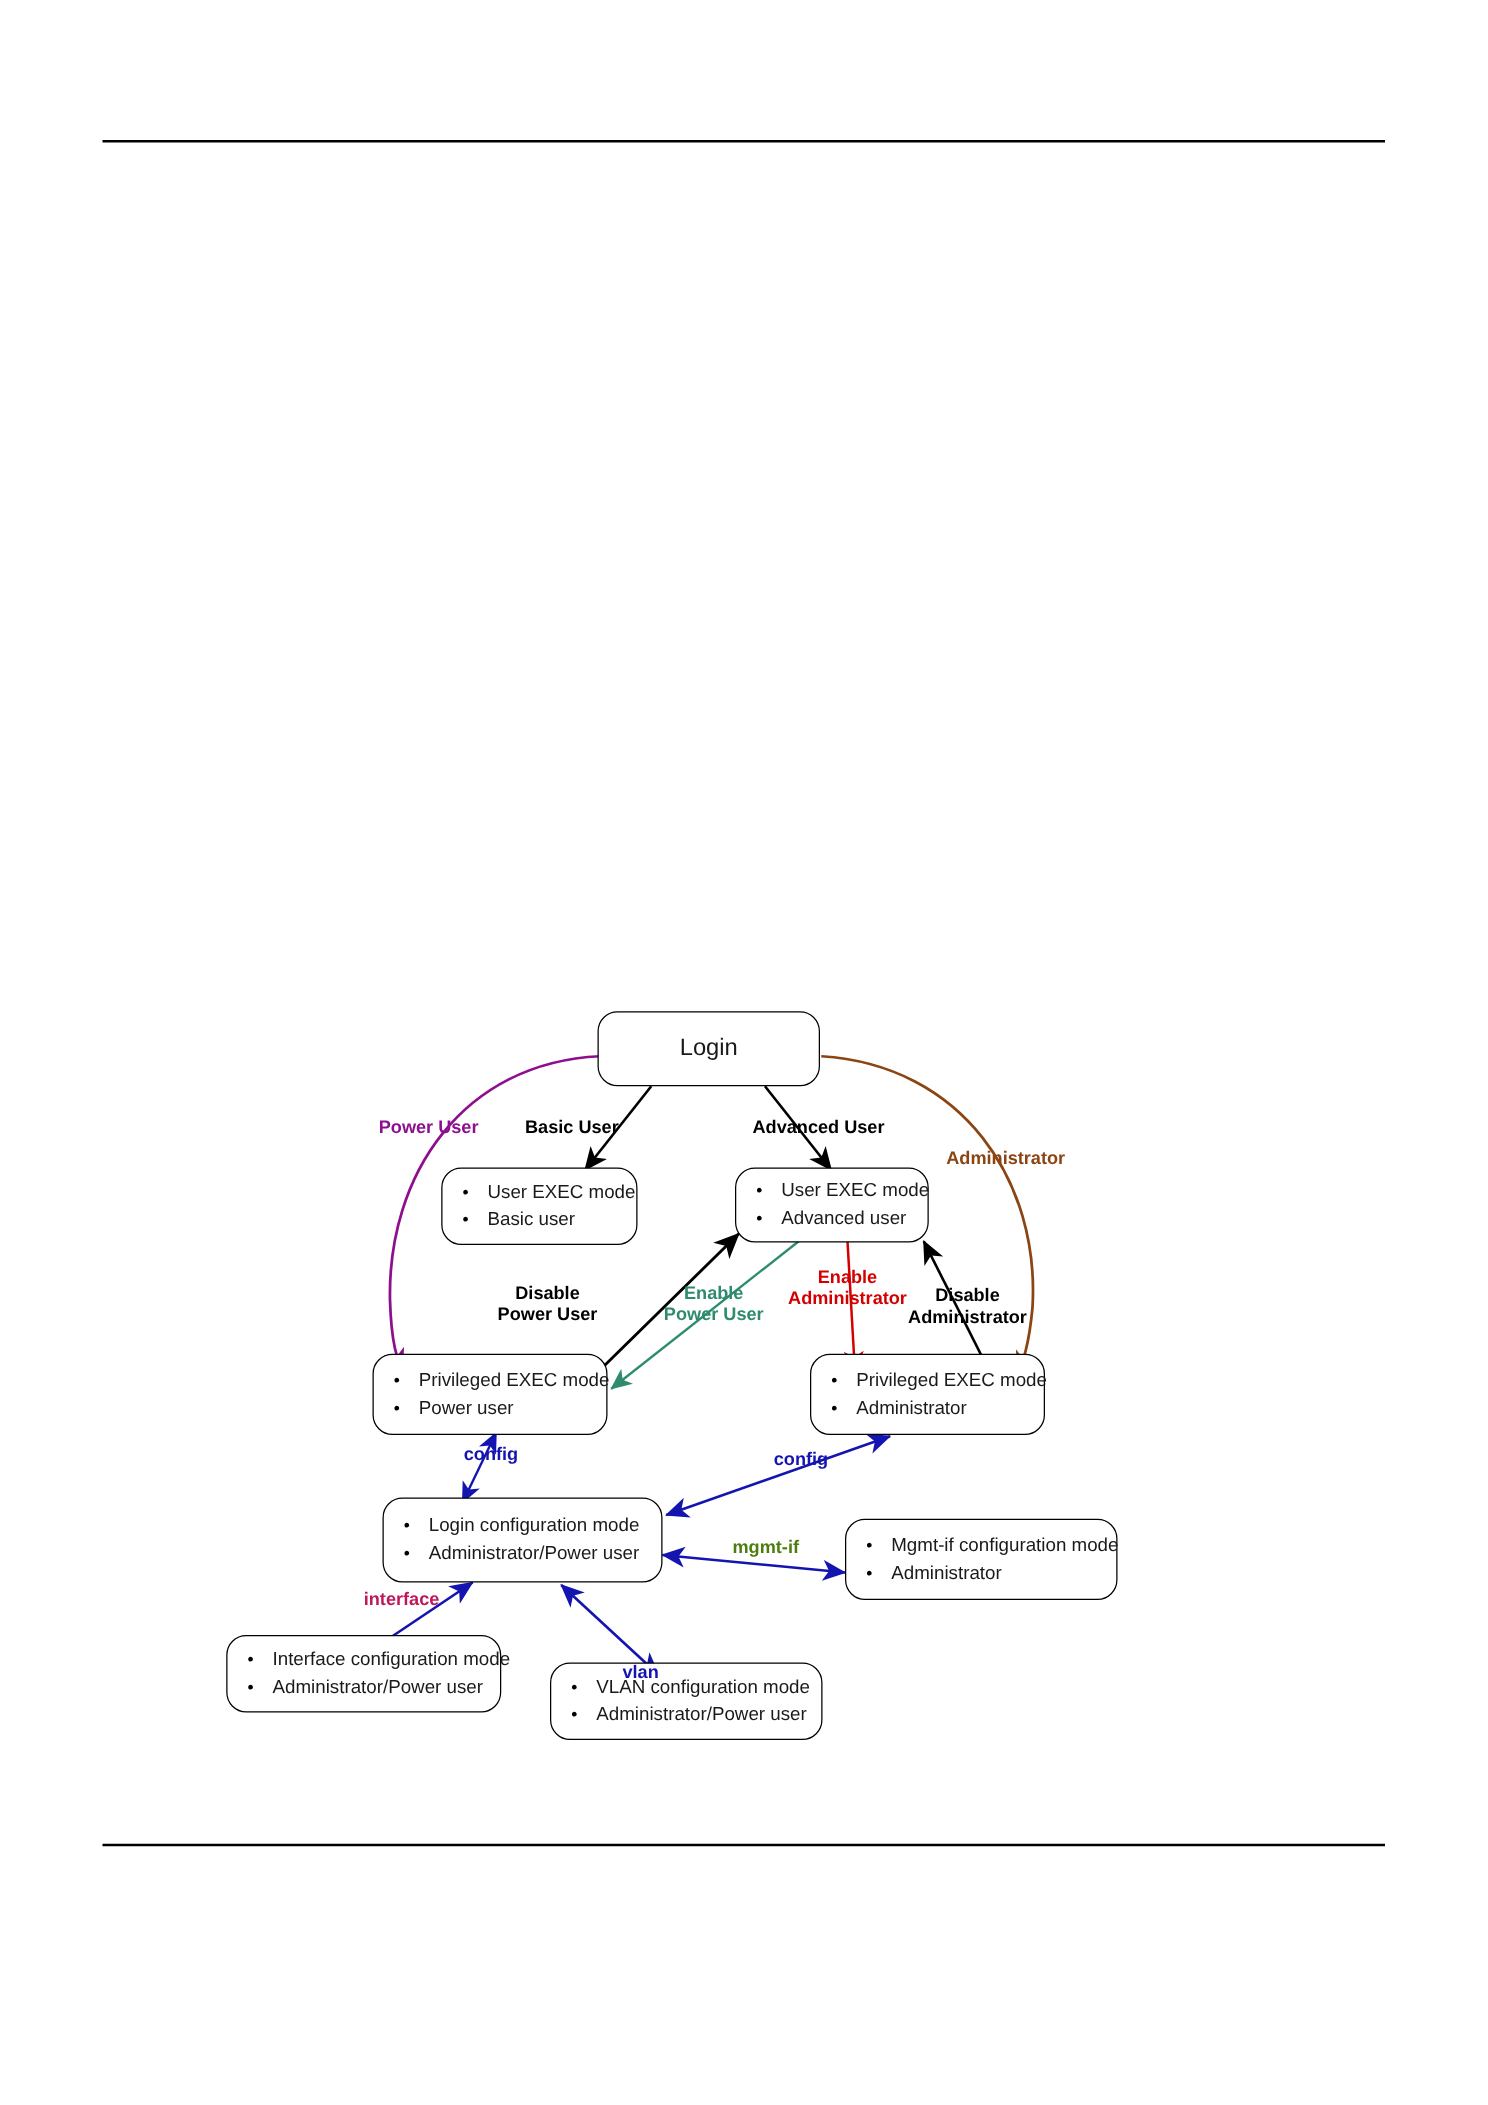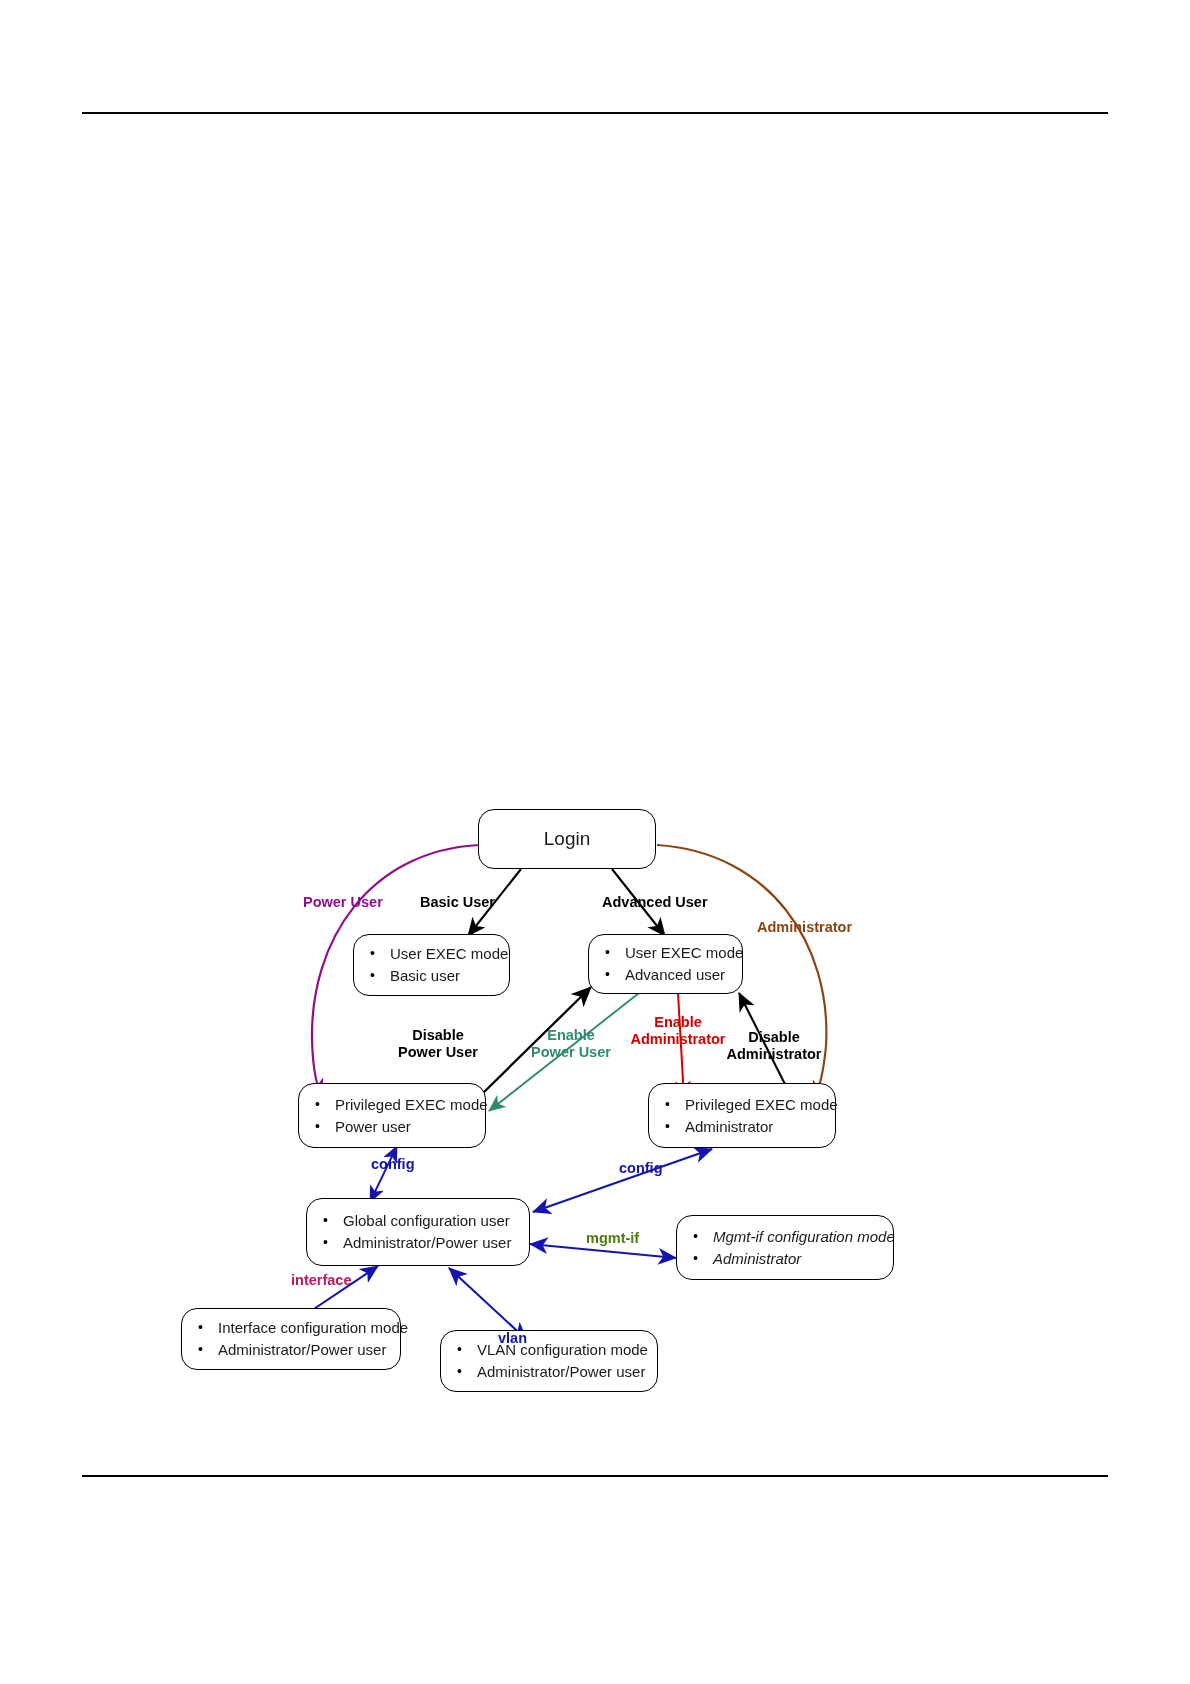--- a/index.html
+++ b/index.html
@@ -152,26 +152,26 @@
 
   <div class="nodebox" style="left:648px; top:1083px; width:188px; height:65px;">
     <ul>
       <li>Privileged EXEC mode</li>
       <li>Administrator</li>
     </ul>
   </div>
 
   <div class="nodebox" style="left:306px; top:1198px; width:224px; height:68px;">
     <ul>
-      <li>Global configuration user</li>
+      <li>Login configuration mode</li>
       <li>Administrator/Power user</li>
     </ul>
   </div>
 
-  <div class="nodebox" style="left:676px; top:1215px; width:218px; height:65px;font-style:italic;">
+  <div class="nodebox" style="left:676px; top:1215px; width:218px; height:65px;">
     <ul>
       <li>Mgmt-if configuration mode</li>
       <li>Administrator</li>
     </ul>
   </div>
 
   <div class="nodebox" style="left:181px; top:1308px; width:220px; height:62px;">
     <ul>
       <li>Interface configuration mode</li>
       <li>Administrator/Power user</li>

